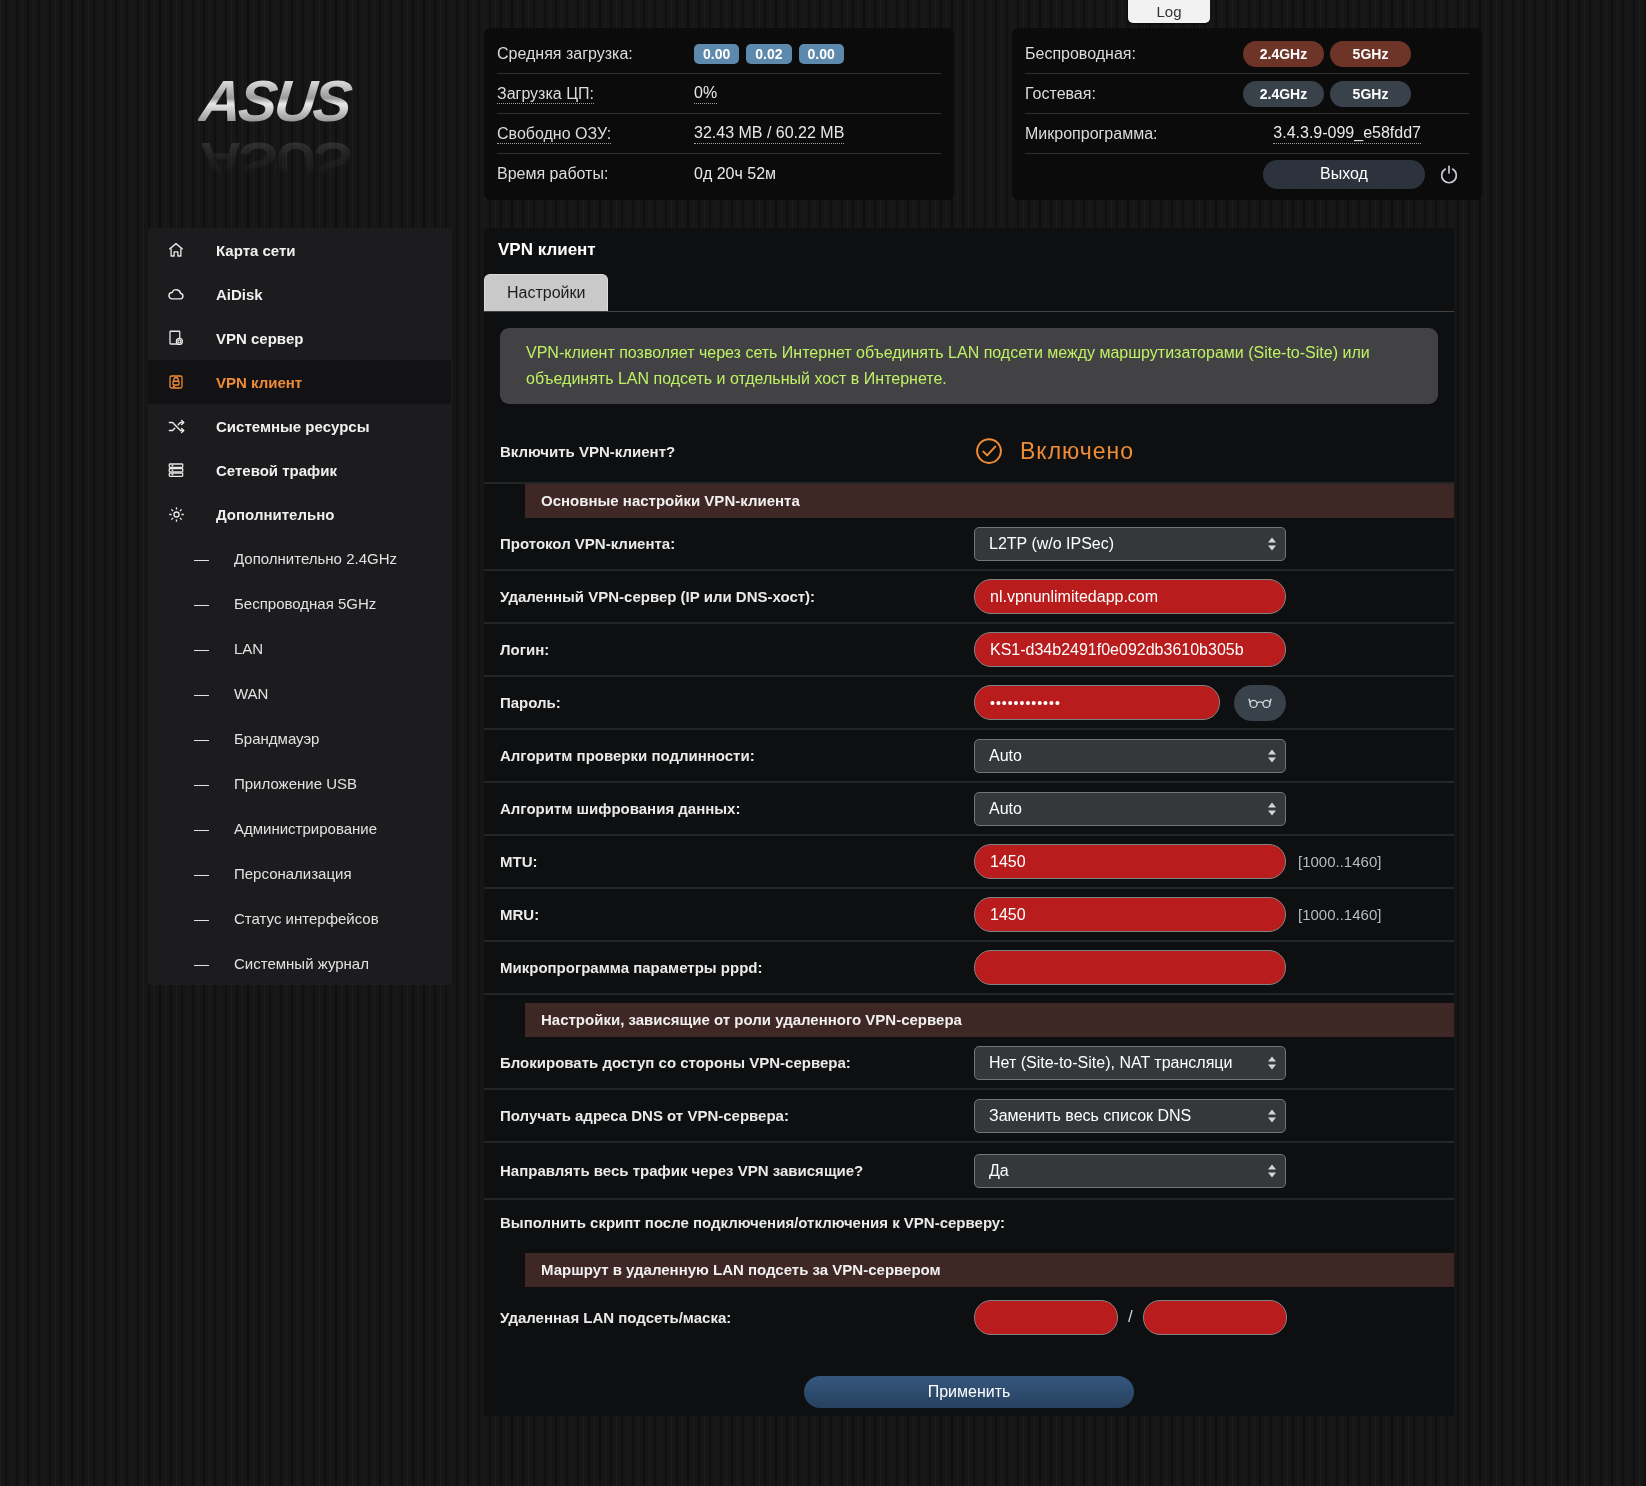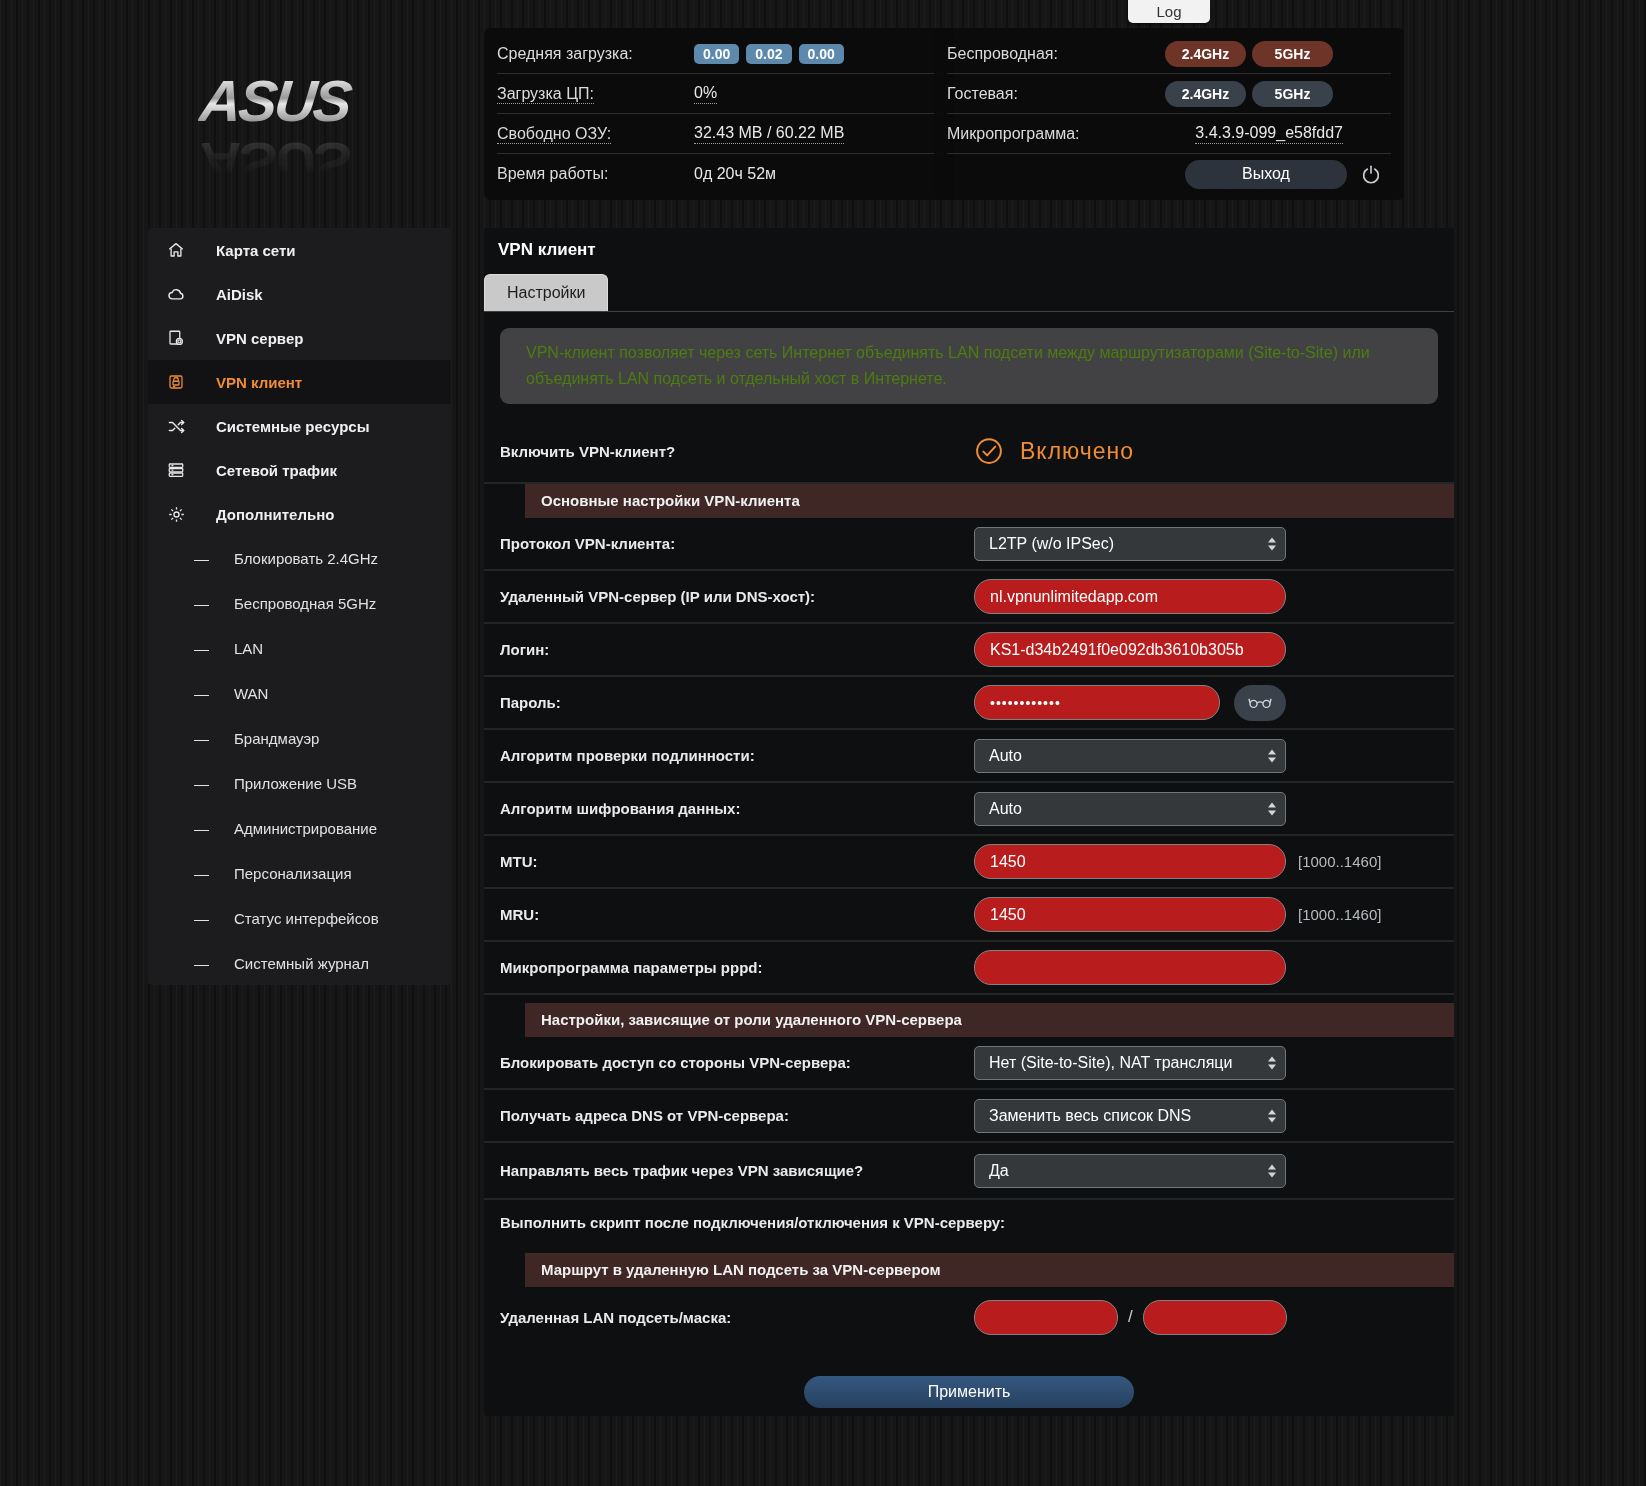--- a/index.html
+++ b/index.html
@@ -24,21 +24,21 @@
   .logo-refl{transform:skewX(-6deg) scaleY(-1);opacity:.18;margin-top:4px;
     background:linear-gradient(0deg,#fdfdfd 0%,#9a9a9a 45%,#e8e8e8 55%,#6f6f6f 100%);
     -webkit-background-clip:text;background-clip:text;color:transparent;
     font-size:58px;font-weight:800;font-style:italic;letter-spacing:-3px;line-height:1;
     -webkit-mask-image:linear-gradient(180deg,transparent 30%,#000 100%);
             mask-image:linear-gradient(180deg,transparent 30%,#000 100%);}
   
   .tpanel{position:absolute;top:28px;width:470px;height:172px;background:rgba(10,10,11,.88);
     border-radius:6px;padding:6px 0;}
   .tpanel-left{left:484px;}
-  .tpanel-right{left:934px;}
+  .tpanel-right{left:1012px;}
   .trow{display:flex;align-items:center;height:40px;margin:0 13px;border-bottom:1px solid #2e2e2e;
     color:#dcdcdc;font-size:16px;}
   .trow:last-child{border-bottom:none;}
   .tlabel{flex:0 0 197px;}
   .dotted{border-bottom:1px dotted #9aa0a4;padding-bottom:1px;cursor:help;}
   .tvalue{color:#e9e9e9;}
   .loadbadges{display:flex;gap:7px;}
   .loadbadge{background:#5d89ad;color:#fff;font-weight:bold;font-size:14px;border-radius:5px;
     padding:3px 9px;line-height:1;}
   .bandbadges{margin-left:auto;margin-right:58px;display:flex;gap:6px;}
@@ -63,21 +63,21 @@
   .ssub{display:flex;align-items:center;height:45px;padding-left:46px;gap:25px;cursor:pointer;
     color:#e2e2e2;font-size:15px;font-weight:normal;}
   .ssub .dash{color:#e2e2e2;font-size:15px;}
   
   .main{position:absolute;left:484px;top:228px;width:970px;height:1188px;background:#0e0f10;border-radius:3px;}
   .main-title{padding:12px 0 0 14px;color:#fff;font-size:17px;font-weight:bold;height:46px;}
   .tabs{height:38px;border-bottom:1px solid rgba(160,160,160,.35);display:flex;align-items:flex-end;}
   .tab{background:#c9c9c9;color:#1d1d1d;font-size:16px;height:37px;padding:0 22px;border-radius:6px 6px 0 0;
     display:flex;align-items:center;cursor:pointer;border:1px solid #dcdcdc;border-bottom:none;}
   .content{padding-bottom:18px;}
-  .infobox{margin:16px;height:76px;background:rgba(110,110,112,.55);border-radius:9px;color:#4d7c0f;
+  .infobox{margin:16px;height:76px;background:rgba(110,110,112,.55);border-radius:9px;color:#bef264;
     font-size:16px;line-height:1.65;padding:12px 26px;display:flex;align-items:center;}
   .enable-row{display:flex;align-items:center;height:64px;padding-left:16px;border-bottom:2px solid #232527;}
   .enable-row .lbl{flex:0 0 474px;color:#eaeaea;font-size:15px;font-weight:bold;}
   .enable-status{display:flex;align-items:center;gap:16px;color:#ef8c35;}
   .enable-status .txt{font-size:23px;font-weight:400;letter-spacing:1px;}
   .sechead{height:34px;line-height:34px;background:#3e2725;color:#f0f0f0;font-size:15px;font-weight:bold;
     padding-left:16px;margin-left:41px;}
   .sechead.gap{margin-top:8px;}
   .frow{display:flex;align-items:center;min-height:53px;padding-left:16px;border-bottom:2px solid #232527;}
   .frow:last-of-type{border-bottom:none;}
@@ -241,21 +241,21 @@
         <svg width="19" height="19" viewBox="0 0 24 24" fill="none" stroke="currentColor" stroke-width="1.7">
             <circle cx="12" cy="12" r="3.2"></circle>
             <path d="M12 2.8v3M12 18.2v3M2.8 12h3M18.2 12h3M5.5 5.5l2.1 2.1M16.4 16.4l2.1 2.1M18.5 5.5l-2.1 2.1M7.6 16.4l-2.1 2.1"></path>
           </svg>
       </span>
       <span>Дополнительно</span>
     </div>
 
     <div class="ssub">
         <span class="dash">—</span>
-        <span>Блокировать 2.4GHz</span>
+        <span>Дополнительно 2.4GHz</span>
       </div>
     <div class="ssub">
         <span class="dash">—</span>
         <span>Беспроводная 5GHz</span>
       </div>
     <div class="ssub">
         <span class="dash">—</span>
         <span>LAN</span>
       </div>
     <div class="ssub">

